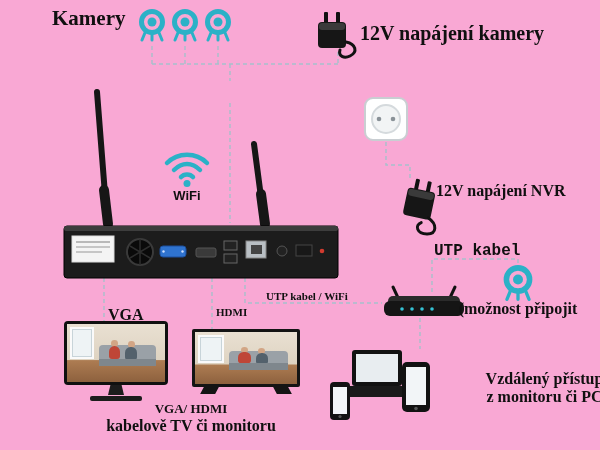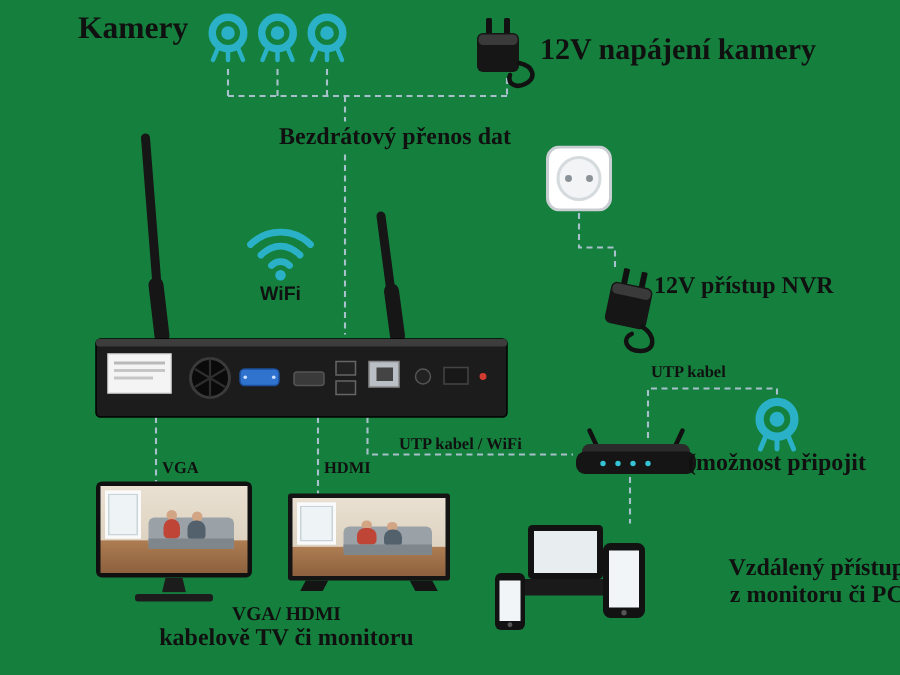--- a/index.html
+++ b/index.html
@@ -1,21 +1,21 @@
 <!DOCTYPE html>
 <html style="--accent-teal: #2bb1c7; --connector: #a7c0cb; --ink: #101010;"><head>
 <meta charset="utf-8">
 <style>
   :root{
     --accent-teal:#2bb1c7;
     --connector:#a7c0cb;
     --ink:#101010;
   }
   html,body{margin:0;padding:0;background:#fff;}
-  .stage{position:relative;width:600px;height:450px;background:#15803d;overflow:hidden;
+  .stage{position:relative;width:600px;height:450px;background:#f9a8d4;overflow:hidden;
          font-family:"Liberation Serif",serif;color:#101010;}
   .abs{position:absolute;}
   .lbl{font-weight:700;white-space:nowrap;line-height:1.15;}
   .center{text-align:center;}
   .sans{font-family:"Liberation Sans",sans-serif;}
   svg{display:block;}
   .conn{fill:none;stroke:var(--connector,#a7c0cb);stroke-width:1.4;stroke-dasharray:4 3;}
 
   
   .monitor{display:flex;flex-direction:column;align-items:center;}
@@ -87,21 +87,20 @@
     <svg width="52" height="52" viewBox="0 0 52 52">
       <rect x="16" y="2" width="4" height="11" rx="1" fill="#111"></rect>
       <rect x="28" y="2" width="4" height="11" rx="1" fill="#111"></rect>
       <rect x="10" y="12" width="28" height="26" rx="4" fill="#161616"></rect>
       <rect x="11" y="13" width="26" height="7" rx="3" fill="#3a3a3a"></rect>
       <path d="M38 32 C48 34 50 42 42 46 C36 49 30 46 32 40" fill="none" stroke="#111" stroke-width="3" stroke-linecap="round"></path>
     </svg>
   </div>
   <div class="abs lbl" style="left:360px;top:22px;font-size:20px;">12V napájení kamery</div>
 
-  <div class="abs lbl" style="left:186px;top:83px;font-size:16px;">Bezdrátový přenos dat</div>
 
   <div class="abs" style="left:364px;top:97px;">
     <svg width="44" height="44" viewBox="0 0 44 44">
       <rect x="1" y="1" width="42" height="42" rx="8" fill="#fff" stroke="#c9ced2" stroke-width="2"></rect>
       <circle cx="22" cy="22" r="14" fill="#f2f4f5" stroke="#d5dadd" stroke-width="2"></circle>
       <circle cx="15" cy="22" r="2.3" fill="#8a9298"></circle>
       <circle cx="29" cy="22" r="2.3" fill="#8a9298"></circle>
     </svg>
   </div>
 
@@ -146,23 +145,23 @@
 
   <div class="abs adapter2" style="left:394px;top:178px;">
     <svg width="52" height="62" viewBox="0 0 52 62">
       <rect x="16" y="2" width="4" height="11" rx="1" fill="#111"></rect>
       <rect x="28" y="2" width="4" height="11" rx="1" fill="#111"></rect>
       <rect x="10" y="12" width="28" height="28" rx="4" fill="#161616"></rect>
       <rect x="11" y="13" width="26" height="7" rx="3" fill="#3a3a3a"></rect>
       <path d="M36 38 C46 42 48 52 38 54 C28 56 24 48 30 44" fill="none" stroke="#111" stroke-width="3" stroke-linecap="round"></path>
     </svg>
   </div>
-  <div class="abs lbl" style="left:436px;top:182px;font-size:16px;">12V přístup NVR</div>
-
-  <div class="abs lbl" style="left:434px;top:242px;font-size:11px;">UTP kabel</div>
+  <div class="abs lbl" style="left:436px;top:182px;font-size:16px;">12V napájení NVR</div>
+
+  <div class="abs lbl" style="left:434px;top:242px;font-size:16px;font-family:Liberation Mono, monospace;">UTP kabel</div>
 
   <div class="abs" style="left:380px;top:284px;">
     <svg width="88" height="42" viewBox="0 0 88 42">
       <line x1="20" y1="18" x2="13" y2="3" stroke="#111" stroke-width="3" stroke-linecap="round"></line>
       <line x1="68" y1="18" x2="75" y2="3" stroke="#111" stroke-width="3" stroke-linecap="round"></line>
       <rect x="8" y="12" width="72" height="11" rx="5" fill="#2b2b2b"></rect>
       <rect x="4" y="17" width="80" height="15" rx="6" fill="#151515"></rect>
       <circle cx="22" cy="25" r="1.8" fill="#35c3d6"></circle>
       <circle cx="32" cy="25" r="1.8" fill="#35c3d6"></circle>
       <circle cx="42" cy="25" r="1.8" fill="#35c3d6"></circle>
@@ -176,21 +175,21 @@
       <circle cx="15" cy="14" r="4.5" style="fill:var(--accent-teal)"></circle>
       <path d="M8.5 23.5 L5 32 M21.5 23.5 L25 32 M15 25.5 L15 32" fill="none" style="stroke:var(--accent-teal)" stroke-width="3" stroke-linecap="round"></path>
     </svg>
   </div>
   <div class="abs lbl center" style="left:438px;top:300px;width:160px;font-size:16px;">
     <span style="display:block;">(možnost připojit</span>
   </div>
 
   <div class="abs lbl" style="left:266px;top:290px;font-size:11px;">UTP kabel / WiFi</div>
 
-  <div class="abs lbl" style="left:108px;top:306px;font-size:11px;">VGA</div>
+  <div class="abs lbl" style="left:108px;top:306px;font-size:16px;">VGA</div>
   <div class="abs lbl" style="left:216px;top:306px;font-size:11px;">HDMI</div>
 
   <div class="abs monitor" style="left:64px;top:321px;">
     <div class="m-frame">
       <div class="scene">
         <div class="sc-window"></div>
         <div class="sc-couch"></div>
         <div class="sc-head" style="left:45%;top:28%;"></div>
         <div class="sc-body p1" style="left:42.5%;top:38%;"></div>
         <div class="sc-head" style="left:62%;top:30%;"></div>

